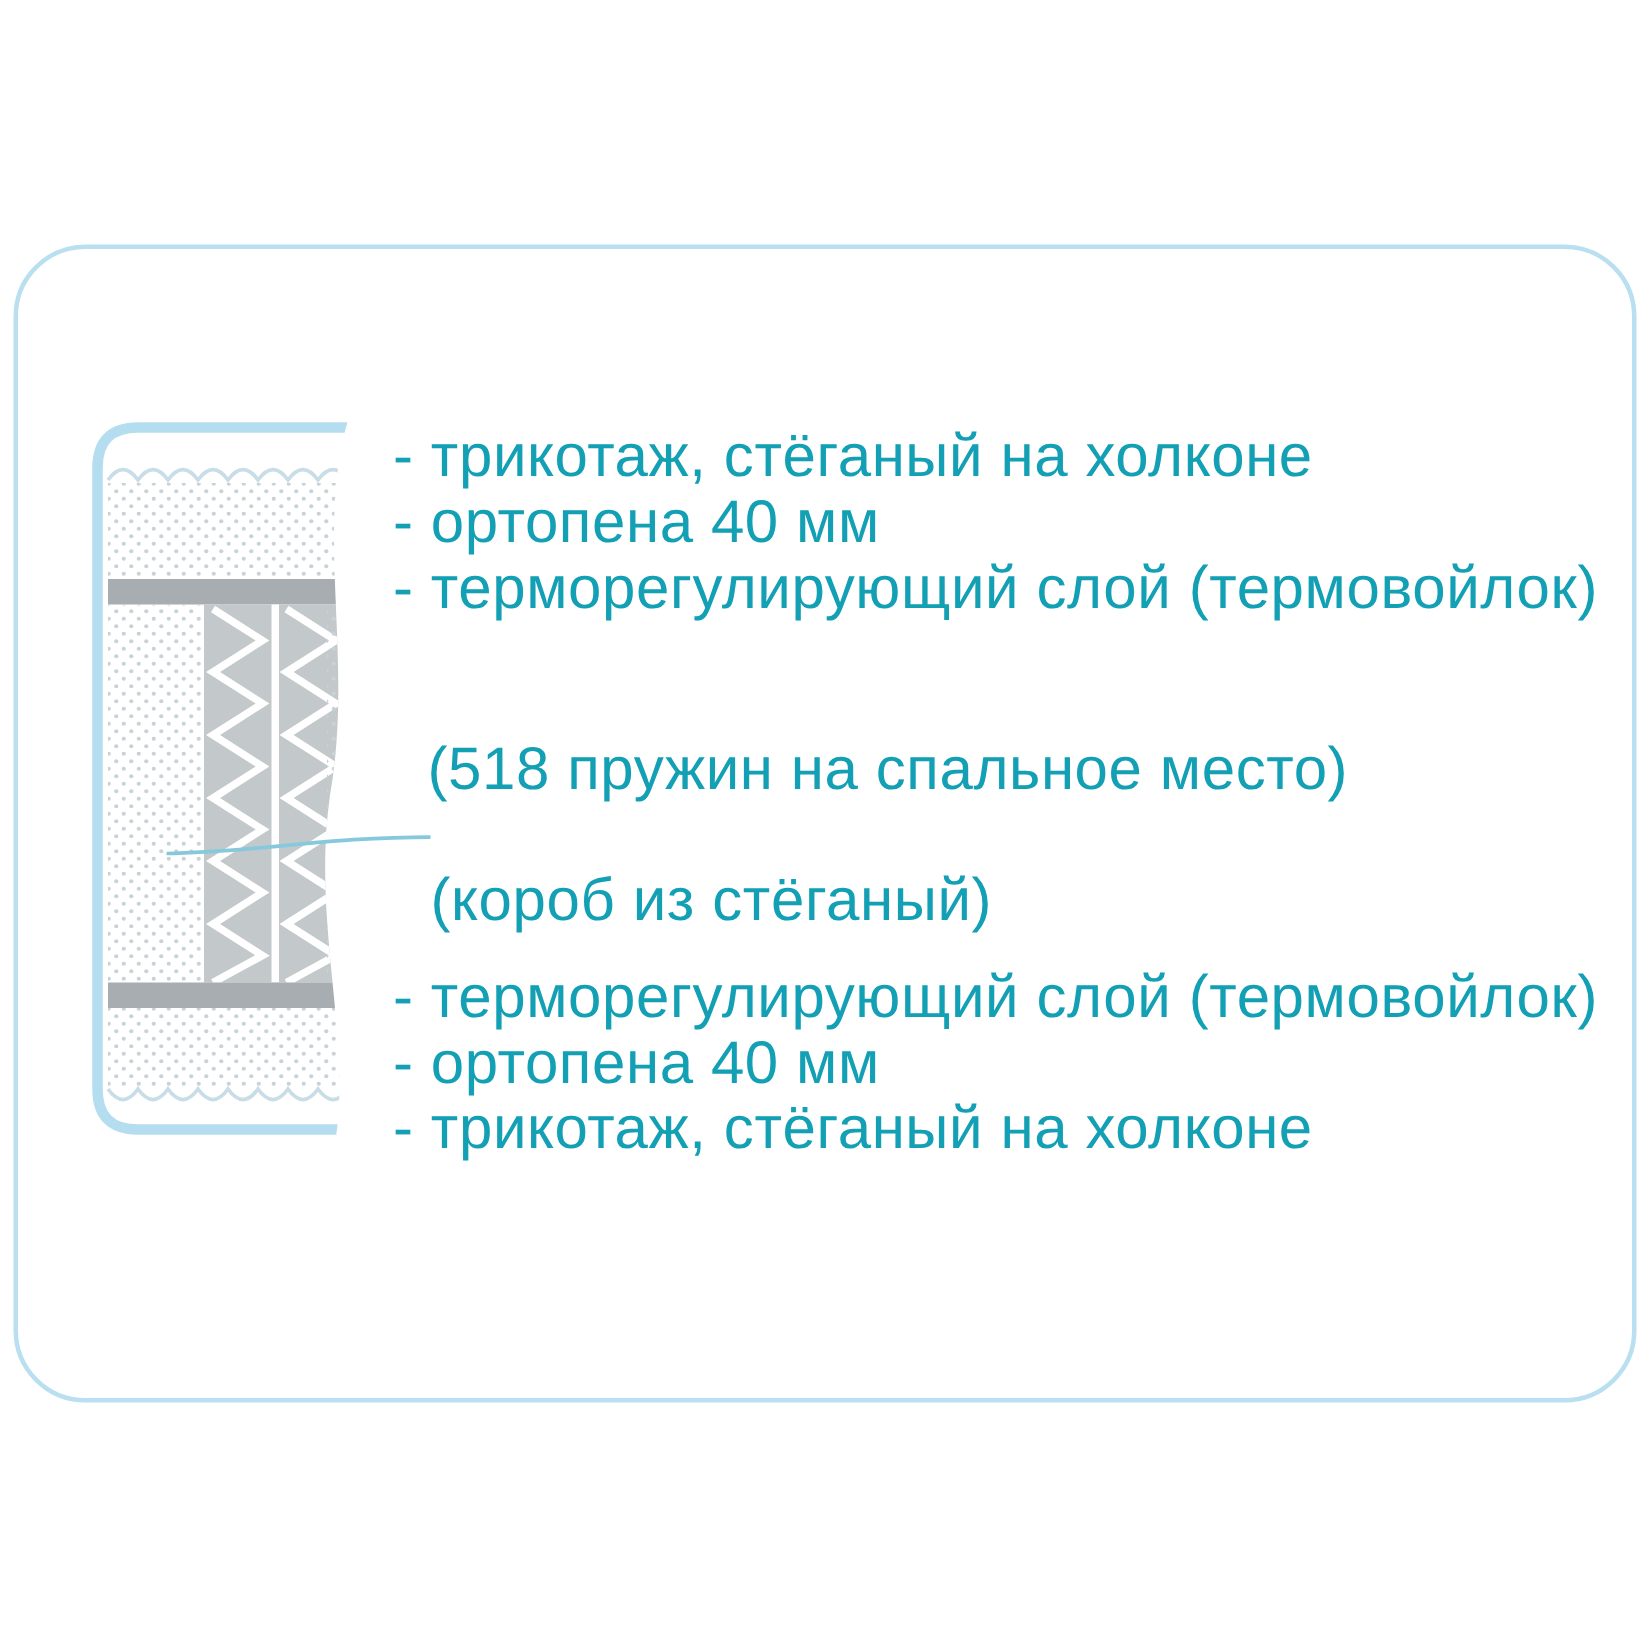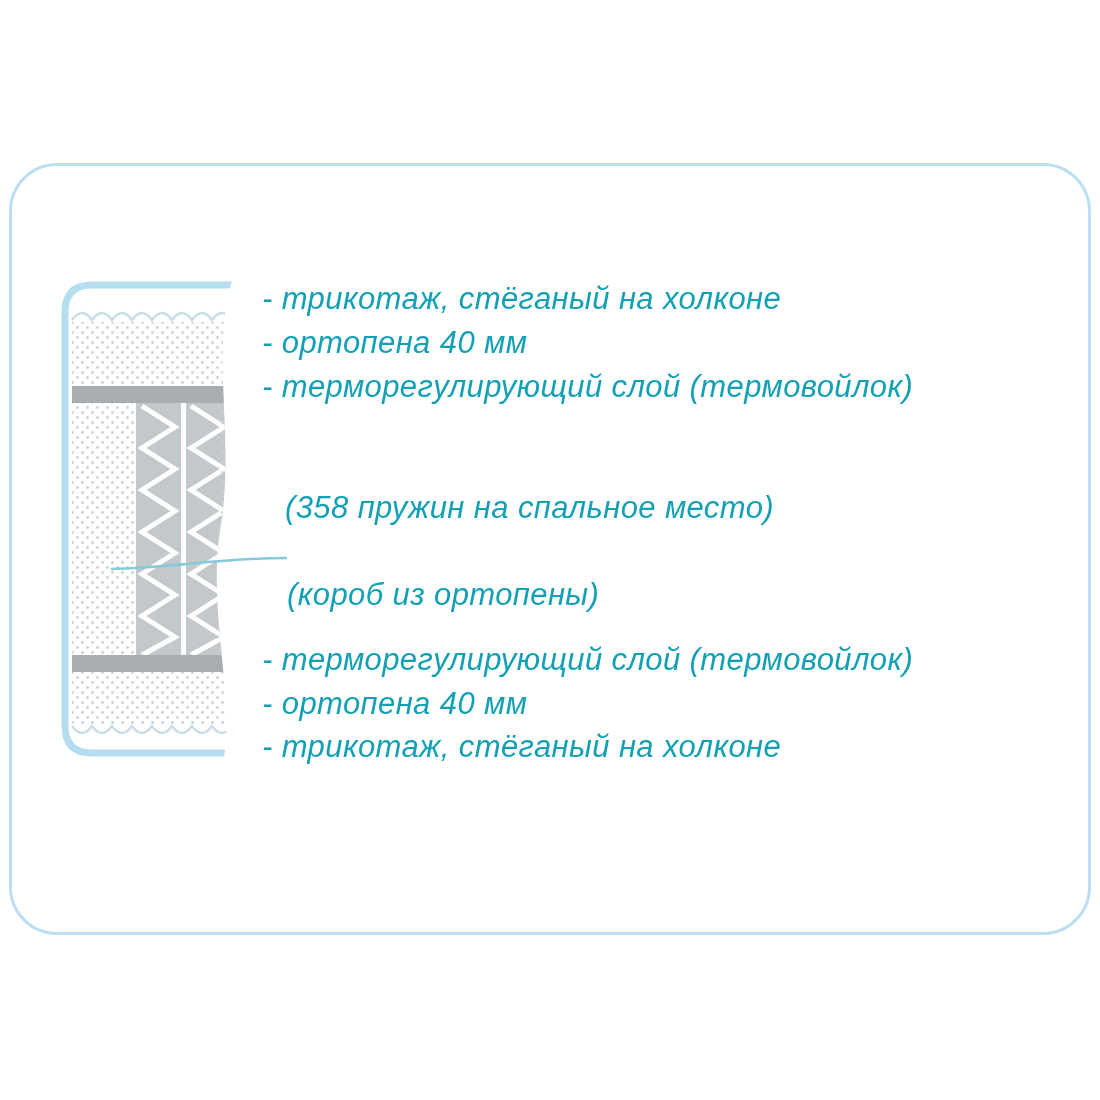--- a/index.html
+++ b/index.html
@@ -25,26 +25,25 @@
     width:178px; height:478px;
   }
   .leader {
     position:absolute;
     left:95px; top:548px;
     width:195px; height:26px;
   }
   .label {
     position:absolute;
     color:var(--text,#13a0b5);
-    font-size:31px;
+    font-size:40px;
     line-height:1.05;
     letter-spacing:0.4px;
     white-space:nowrap;
     font-weight:400;
-    font-style:italic;
   }
   
   .mattress-border-path { stroke:var(--mattress-border,#b5ddf0); stroke-width:7; fill:none; }
   .layer-gray  { fill:var(--layer-gray,#a8adb1); }
   .spring-bg   { fill:var(--spring-bg,#c3c8cb); }
   .dot         { fill:var(--dot,#c9d2d6); }
   .zigzag      { stroke:#ffffff; stroke-width:5; fill:none; }
   .divider     { fill:#ffffff; }
   .scallop     { stroke:var(--scallop,#c9dde8); stroke-width:2.5; fill:none; }
   .leader-path { stroke:var(--leader-line,#86c9dd); stroke-width:2.5; fill:none; }
@@ -99,21 +98,21 @@
   </div>
 
   <svg class="leader" viewBox="0 0 195 26">
     <path class="leader-path" d="M16,21 C75,20 125,10 192,10"></path>
   </svg>
 
   <div class="label" style="left:262px; top:283px;">- трикотаж, стёганый на холконе</div>
   <div class="label" style="left:262px; top:327px;">- ортопена 40 мм</div>
   <div class="label" style="left:262px; top:371px;">- терморегулирующий слой (термовойлок)</div>
 
-  <div class="label" style="left:285px; top:492px;">(358 пружин на спальное место)</div>
+  <div class="label" style="left:285px; top:492px;">(518 пружин на спальное место)</div>
 
-  <div class="label" style="left:287px; top:579px;">(короб из ортопены)</div>
+  <div class="label" style="left:287px; top:579px;">(короб из стёганый)</div>
 
   <div class="label" style="left:262px; top:644px;">- терморегулирующий слой (термовойлок)</div>
   <div class="label" style="left:262px; top:688px;">- ортопена 40 мм</div>
   <div class="label" style="left:262px; top:731px;">- трикотаж, стёганый на холконе</div>
 
 </div>
 
 </body></html>

